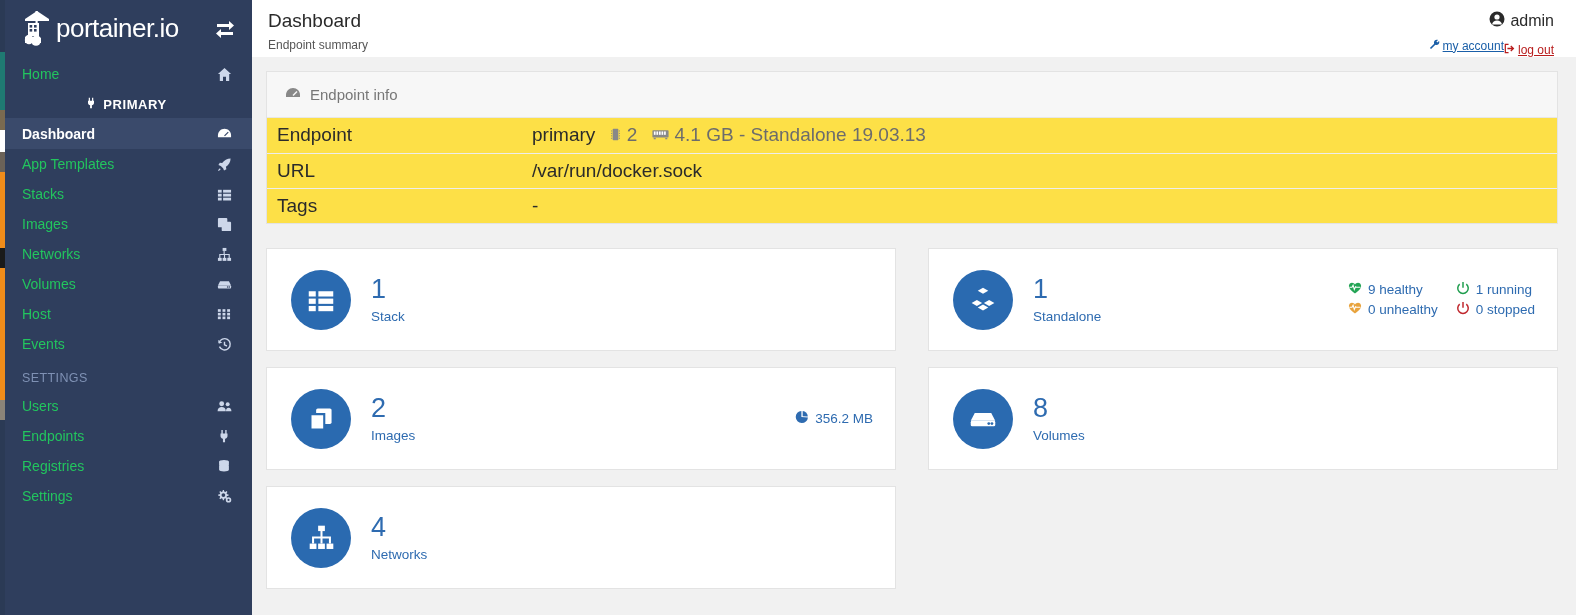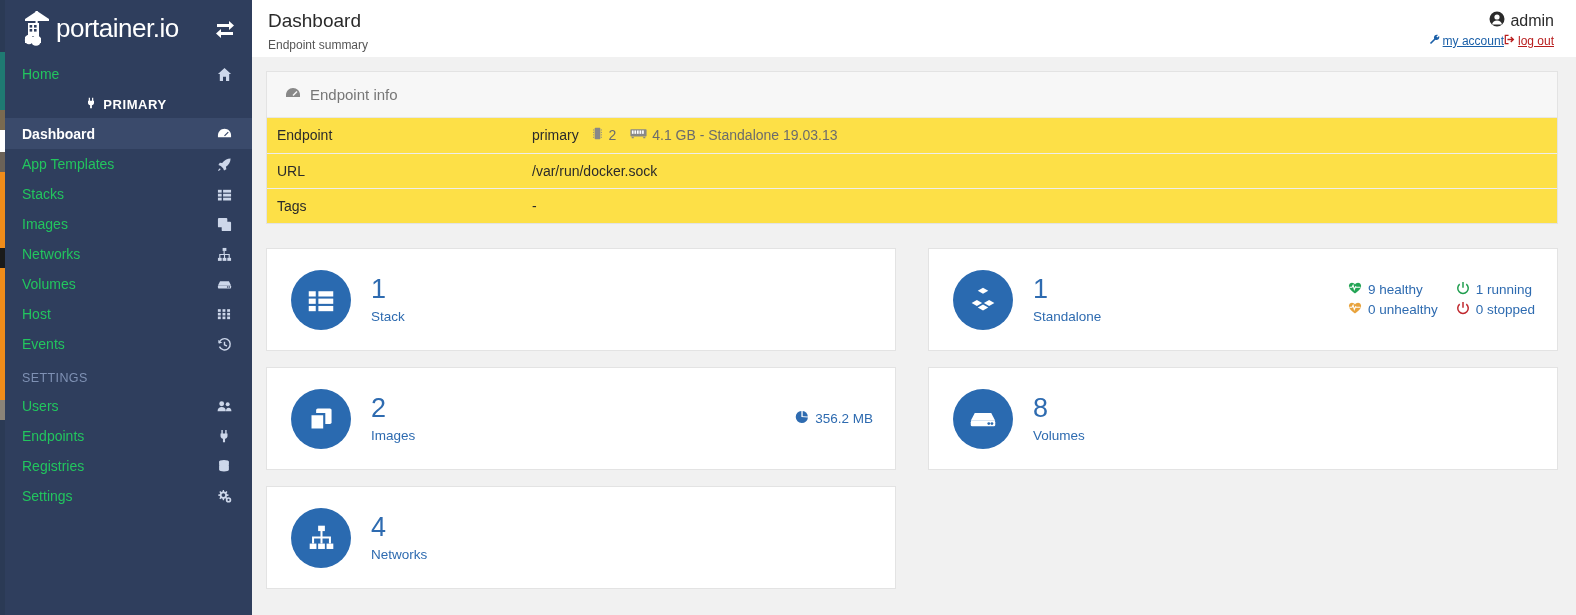--- a/index.html
+++ b/index.html
@@ -78,34 +78,34 @@
   .page-title { font-size:19px; color:#2a2a2a; font-weight:400; line-height:24px; }
   .page-sub { font-size:12px; color:#555; margin-top:5px; }
   .user-area { margin-left:auto; text-align:right; padding-top:2px; }
   .user-name { font-size:16px; color:#2a2a2a; display:flex; align-items:center;
                justify-content:flex-end; gap:5px; }
   .user-links { margin-top:3px; font-size:12px; display:flex; 
                 justify-content:flex-end; }
   .ulink { display:inline-flex; align-items:center; gap:3px; cursor:pointer; }
   .ulink.acct { color:#1a5fa8; }
   .ulink.acct .txt { text-decoration:underline; }
-  .ulink.out { color:#b81c1c; }
+  .ulink.out { color:#b81c1c;margin-top:9px; }
   .ulink.out .txt { text-decoration:underline; }
 
   .content { padding:14px 18px 0 14px; }
 
   
   .panel { background:#fde047; border:1px solid #e3e3e3; }
   .panel-head {
     background:#f7f7f7; border-bottom:1px solid #e7e7e7; height:46px;
     display:flex; align-items:center; gap:9px; padding:0 18px;
     color:#777; font-size:15px;
   }
   .tbl { width:100%; border-collapse:collapse; }
-  .tbl td { height:35px; border-bottom:1px solid #ededed; font-size:14px;
+  .tbl td { height:35px; border-bottom:1px solid #ededed; font-size:19px;
             color:#2b2b2b; padding:0; vertical-align:middle; }
   .tbl td.k { width:265px; padding-left:10px; }
   .tbl tr:last-child td { border-bottom:none; }
   .ep-meta { color:#6c6c6c; display:inline-flex; align-items:center; gap:5px; }
 
   
   .grid { display:flex; flex-wrap:wrap; gap:16px 32px; margin-top:24px; }
   .col { width:calc(50% - 16px); display:flex; flex-direction:column; gap:16px; }
   .card {
     background:#ffffff; border:1px solid #e3e3e3; height:103px;

